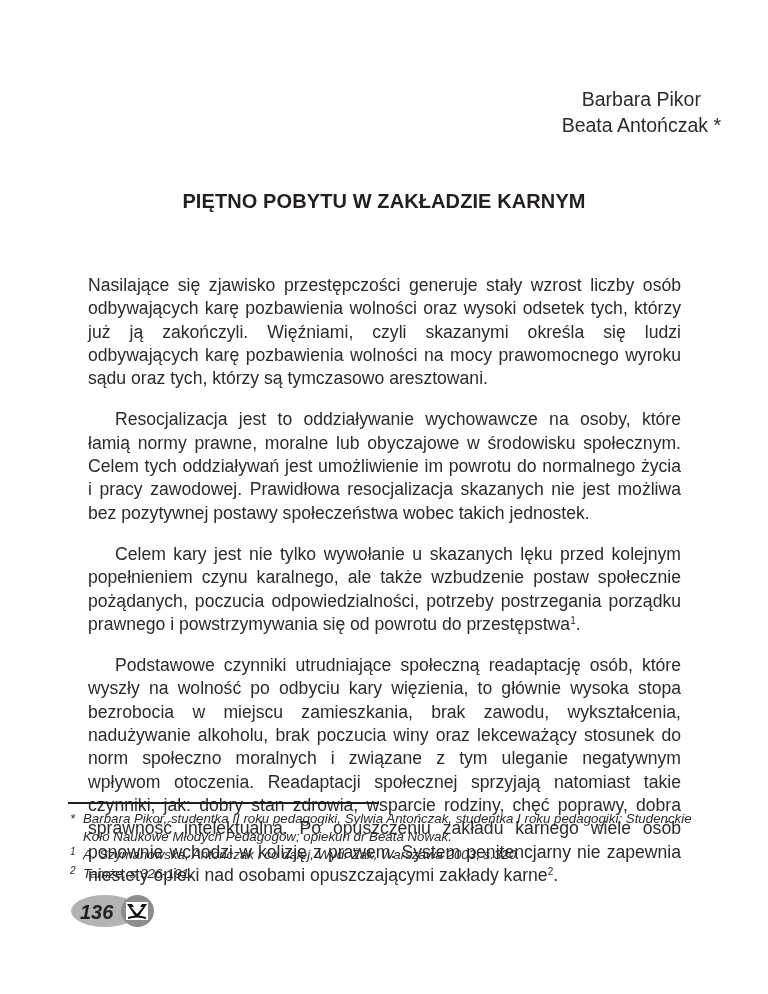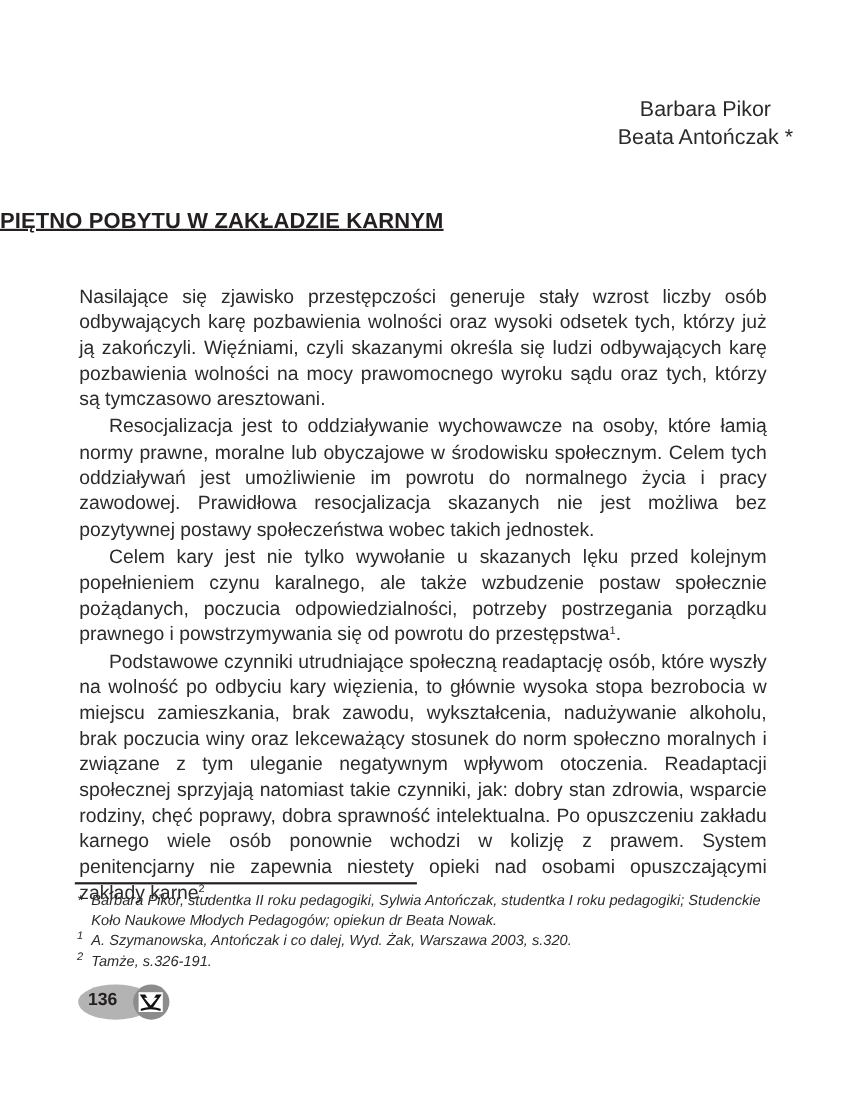--- a/index.html
+++ b/index.html
@@ -1,39 +1,39 @@
 <!DOCTYPE html>
 <html><head>
 <meta charset="utf-8">
 <style>
   html, body { margin: 0; padding: 0; background: #ffffff; }
   body { width: 768px; height: 994px; position: relative; overflow: hidden;
          font-family: "Liberation Sans", sans-serif; color: #231f20; }
   .authors { position: absolute; right: 47px; top: 86px; text-align: center;
              font-size: 19.5px; line-height: 26px; color: #2b2b2b; }
-  .title { position: absolute; left: 0; width: 768px; top: 190px; text-align: left;
-           font-size: 20px; font-weight: bold; letter-spacing: 0.1px; color: #231f20; text-decoration: underline; }
+  .title { position: absolute; left: 0; width: 768px; top: 190px; text-align: center;
+           font-size: 20px; font-weight: bold; letter-spacing: 0.1px; color: #231f20; }
   .body-text { position: absolute; left: 70px; width: 629px; top: 256px;
                font-size: 17.6px; line-height: 23.3px; color: #2b2b2b;
                text-align: justify; }
-  .body-text p { margin: 2px; text-indent: 0; }
+  .body-text p { margin: 18px; text-indent: 0; }
   .body-text p.indent { text-indent: 27px; }
   .body-text sup { font-size: 10px; vertical-align: 6px; line-height: 0; }
   .fn-rule { position: absolute; left: 68px; top: 802px; width: 311px; height: 1.5px; background: #231f20; }
   .footnotes { position: absolute; left: 70px; width: 640px; top: 810px;
                font-size: 13.3px; line-height: 17.5px; font-style: italic; color: #2b2b2b; }
   .fn { position: relative; padding-left: 13px; margin-bottom: 1px; }
   .fn .mark { position: absolute; left: 0; top: -3px; font-size: 10px; }
   .fn .mark.star { top: 0; font-size: 13px; }
   .page-badge { position: absolute; left: 71px; top: 895px; width: 82px; height: 34px; }
   .badge-oval { position: absolute; left: 0; top: 0; width: 68px; height: 32px; border-radius: 50%;
                 background: #b3b3b3; }
   .badge-circle { position: absolute; left: 50px; top: 0; width: 33px; height: 32px; border-radius: 50%;
                   background: #8c8c8c; }
-  .page-number { position: absolute; left: 9px; top: 6px; font-size: 16px; font-weight: bold; color: #231f20; }
+  .page-number { position: absolute; left: 9px; top: 6px; font-size: 20px; font-weight: bold; color: #231f20; font-style: italic; }
   .logo-icon { position: absolute; left: 54px; top: 6px; width: 24px; height: 20px; }
 </style>
 </head>
 <body>
 
 <div class="authors">
   <div>Barbara Pikor</div>
   <div>Beata Antończak *</div>
 </div>
 

